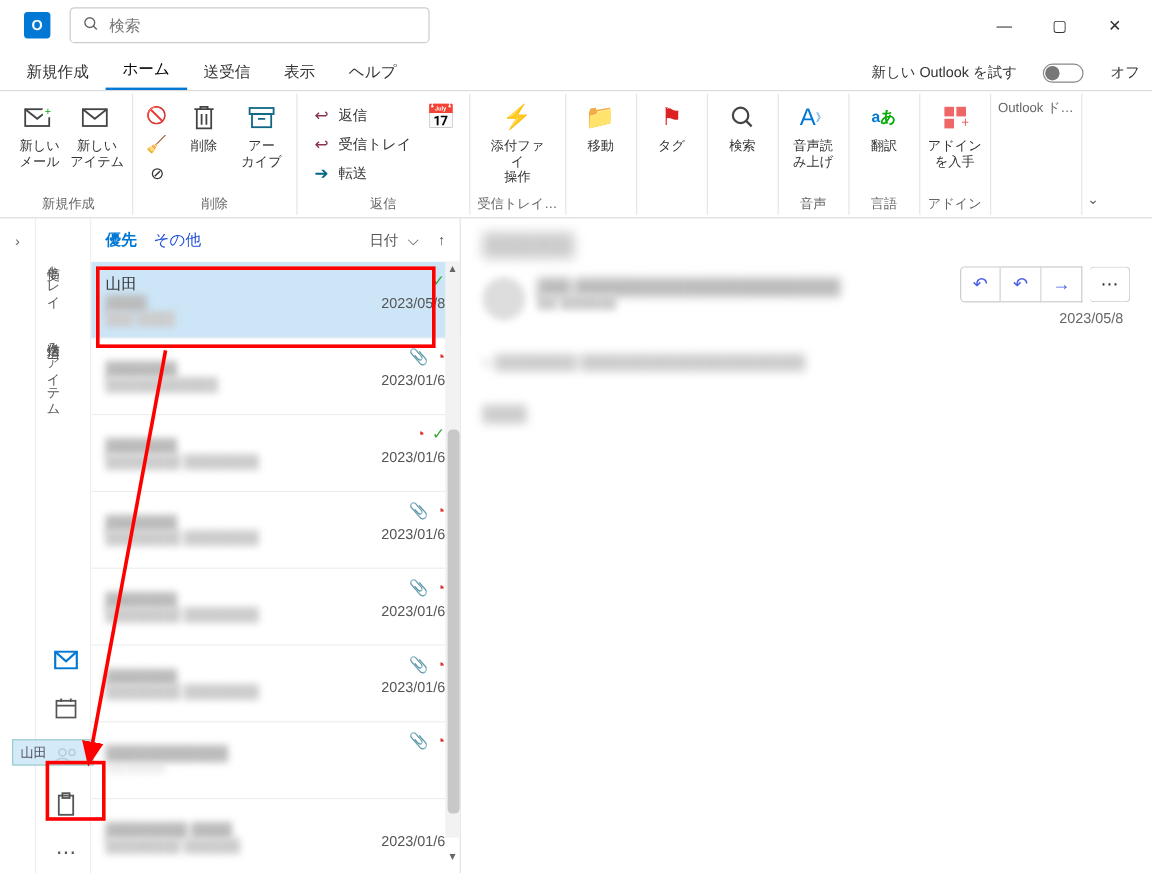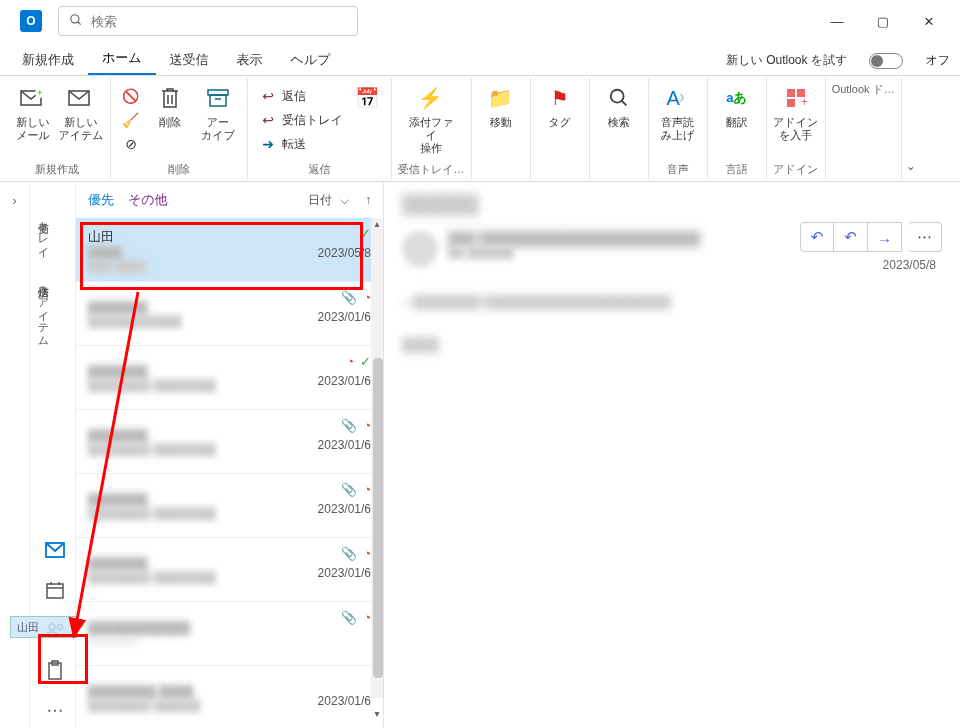--- a/index.html
+++ b/index.html
@@ -47,22 +47,22 @@
   .vtab { writing-mode: vertical-rl; font-size: 11px; color: #555; padding: 6px 2px; cursor: pointer; }
 
   
   .navicons { width: 30px; position: absolute; left: 40px; bottom: 6px; display: flex; flex-direction: column; gap: 16px; align-items: center; }
   .navicons div { width: 24px; height: 24px; display: flex; align-items: center; justify-content: center; font-size: 17px; color: #555; cursor: pointer; }
   .navicons .mail { color: #0078d4; }
 
   
   .msglist { width: 308px; min-width:308px; border-right: 1px solid #e3e3e3; display: flex; flex-direction: column; position: relative; }
   .listhdr { height: 36px; display: flex; align-items: center; padding: 0 12px; gap: 14px; }
-  .listhdr .ftab { font-size: 13px; color: #701a75; cursor: pointer; }
-  .listhdr .ftab.active { color: #0078d4; font-weight: 400; }
+  .listhdr .ftab { font-size: 13px; color: #1d4ed8; cursor: pointer; }
+  .listhdr .ftab.active { color: #0078d4; font-weight: 700; }
   .listhdr .sort { margin-left: auto; font-size: 12px; color: #555; display: flex; gap: 8px; align-items: center; }
   .items-scroll { flex: 1; overflow: hidden; position: relative; }
   .msg { height: 64px; border-bottom: 1px solid #eee; padding: 8px 12px; display: flex; flex-direction: column; justify-content: center; position: relative; cursor: pointer; }
   .msg.selected { background: #cde6f7; }
   .msg .line1 { display: flex; align-items: center; }
   .msg .sender { font-size: 13px; color: #333; }
   .msg .icons { position: absolute; right: 12px; top: 8px; display: flex; gap: 6px; font-size: 13px; }
   .msg .date { position: absolute; right: 12px; top: 28px; font-size: 12px; color: #555; }
   .msg .subj { font-size: 12px; color: #bbb; filter: blur(3px); }
   .msg .prev { font-size: 11px; color: #ccc; filter: blur(3px); }

